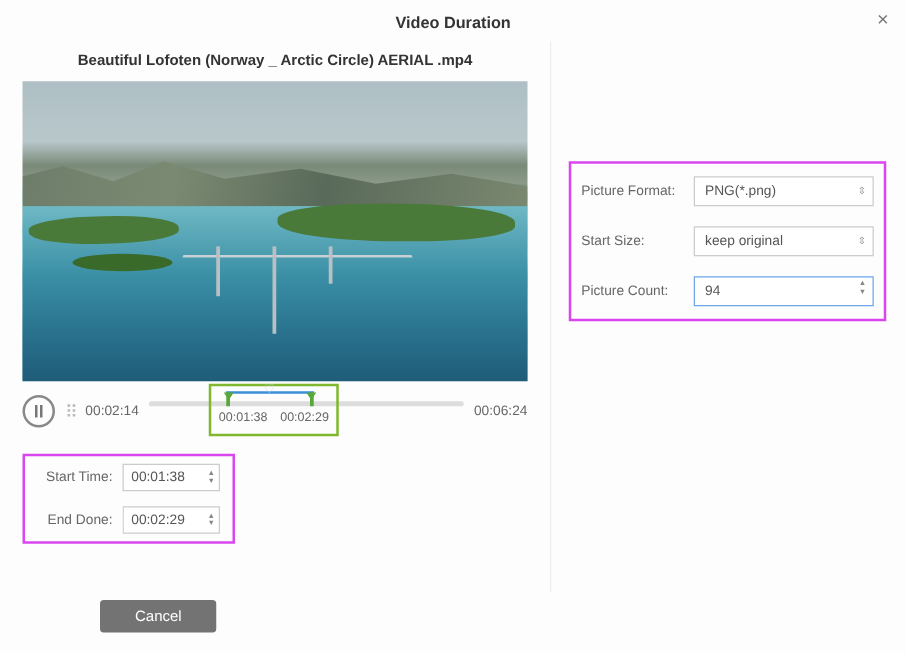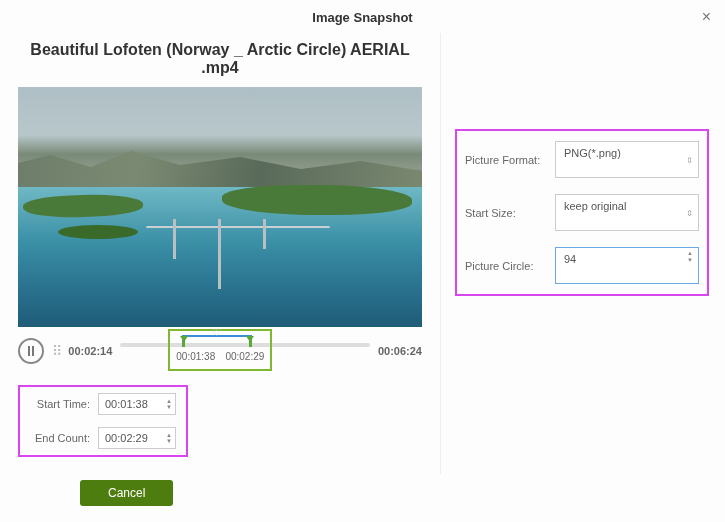--- a/index.html
+++ b/index.html
@@ -38,21 +38,21 @@
     }
     .left {
       width: 440px;
       padding: 8px 18px 0 18px;
       display: flex;
       flex-direction: column;
     }
     .filename {
       text-align: center;
       font-weight: bold;
-      font-size: 16px;
+      font-size: 12px;
       color: #333;
       margin-bottom: 10px;
     }
     .preview {
       width: 404px;
       height: 240px;
       background: linear-gradient(to bottom,
         #aebfc5 0%, #b8c7ca 20%,
         #7a8a78 28%, #8b9a88 34%,
         #4a8070 38%, #7fb09a 44%,
@@ -88,21 +88,21 @@
       border: 2px solid #888;
       border-radius: 50%;
       display: flex; align-items: center; justify-content: center;
       cursor: pointer;
       color: #777;
       font-size: 10px;
     }
     .playbtn span { display:flex; gap:2px; }
     .playbtn .bar { width:2px; height:10px; background:#777; }
     .grip { color:#bbb; font-size:14px; letter-spacing:-2px; }
-    .time-lbl { font-size: 11px; color: #666; font-weight: bold; }
+    .time-lbl { font-size: 11px; color: #666; }
     .track-wrap { flex:1; position:relative; height:32px; }
     .track { position:absolute; top:8px; left:0; right:0; height:4px; background:#ddd; border-radius:2px; }
     .range-sel {
       position:absolute; top:4px; height:12px;
       border-left:3px solid #5aa83a;
       border-right:3px solid #5aa83a;
       border-top:2px solid #3a8fd8;
     }
     .range-sel::before, .range-sel::after {
       content:''; position:absolute; top:-1px; width:0; height:0;
@@ -117,21 +117,21 @@
     .range-times {
       position:absolute; top:20px; left:-10px; right:-10px;
       display:flex; justify-content:space-between;
       font-size:10px; color:#666;
     }
 
     .hl-box { border: 2px solid #d946ef; padding: 2px 6px; }
     .hl-box-timeline { position:absolute; border:2px solid #7fb82e; }
 
     .time-controls {
-      display:flex; gap:28px; margin-top:18px; align-items:flex-start;flex-direction:column;
+      display:flex; gap:28px; margin-top:18px; align-items:center;
     }
     .time-inputs {
       display:flex; flex-direction:column; gap:12px; padding:6px 10px;
     }
     .field-row { display:flex; align-items:center; gap:8px; }
     .field-row label { width:60px; text-align:right; color:#666; font-size:11px; }
     .field-row input {
       width:78px; padding:4px 16px 4px 6px;
       border:1px solid #ccc; font-size:11px; color:#555;
     }
@@ -150,21 +150,21 @@
 
     .right {
       flex:1;
       border-left:1px solid #eee;
       padding: 96px 16px 0 14px;
     }
     .opt-group { display:flex; flex-direction:column; gap:16px; padding:10px 8px; }
     .opt-row { display:flex; align-items:center; gap:6px; }
     .opt-row label { width:84px; color:#666; font-size:11px; }
     .opt-row .sel, .opt-row .num {
-      flex:1; border:1px solid #ccc; padding:5px 18px 18px 8px;
+      flex:1; border:1px solid #ccc; padding:5px 18px 5px 8px;
       font-size:11px; color:#555; position:relative; background:#fff;
     }
     .opt-row .num { border-color:#6aa8e8; }
     .sel .chev, .num .chev {
       position:absolute; right:5px; top:50%; transform:translateY(-50%);
       font-size:8px; color:#888;
     }
     .num .spin {
       position:absolute; right:3px; top:2px; bottom:2px; width:10px;
       display:flex; flex-direction:column;
@@ -173,29 +173,29 @@
 
     .footer {
       display:flex; justify-content:space-between; align-items:center;
       padding: 6px 28px 16px;
     }
     .footer-l, .footer-r { display:flex; }
     .btn {
       padding: 6px 28px; border-radius:3px; font-size:12px;
       cursor:pointer; border:none;
     }
-    .btn-cancel { background:#4d7c0f; color:#fff; }
+    .btn-cancel { background:#737373; color:#fff; }
     .btn-done { background:#2a8fe8; color:#fff; padding:6px 34px; }
   </style>
 </head>
 <body>
 
 <div class="window">
   <div class="titlebar">
-    <span class="title">Image Snapshot</span>
+    <span class="title">Video Duration</span>
     <span class="close-x">×</span>
   </div>
 
   <div class="content">
     <div class="left">
       <div class="filename">Beautiful Lofoten (Norway _ Arctic Circle) AERIAL .mp4</div>
 
       <div class="preview">
         <div class="mountains"></div>
         <div class="water"></div>
@@ -240,21 +240,21 @@
             <label>Start Time:</label>
             <div class="stepper">
               <input value="00:01:38" style="">
               <div class="arrows">
                 <div>▲</div>
                 <div>▼</div>
               </div>
             </div>
           </div>
           <div class="field-row">
-            <label>End Count:</label>
+            <label>End Done:</label>
             <div class="stepper">
               <input value="00:02:29" style="">
               <div class="arrows">
                 <div>▲</div>
                 <div>▼</div>
               </div>
             </div>
           </div>
         </div>
 
@@ -271,21 +271,21 @@
           </div>
         </div>
         <div class="opt-row">
           <label>Start Size:</label>
           <div class="sel">
             <span>keep original</span>
             <span class="chev">⇳</span>
           </div>
         </div>
         <div class="opt-row">
-          <label>Picture Circle:</label>
+          <label>Picture Count:</label>
           <div class="num">
             <span>94</span>
             <div class="spin">
               <div>▲</div>
               <div>▼</div>
             </div>
           </div>
         </div>
       </div>
     </div>

